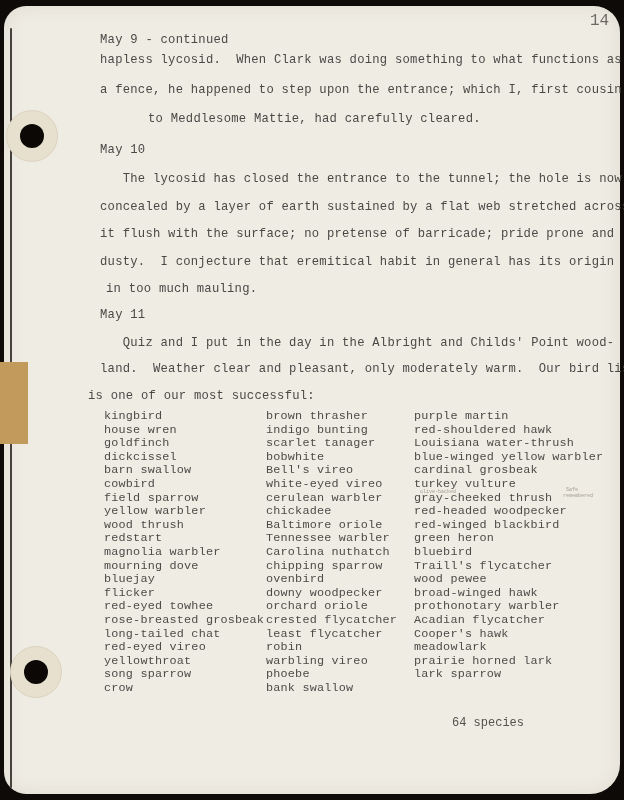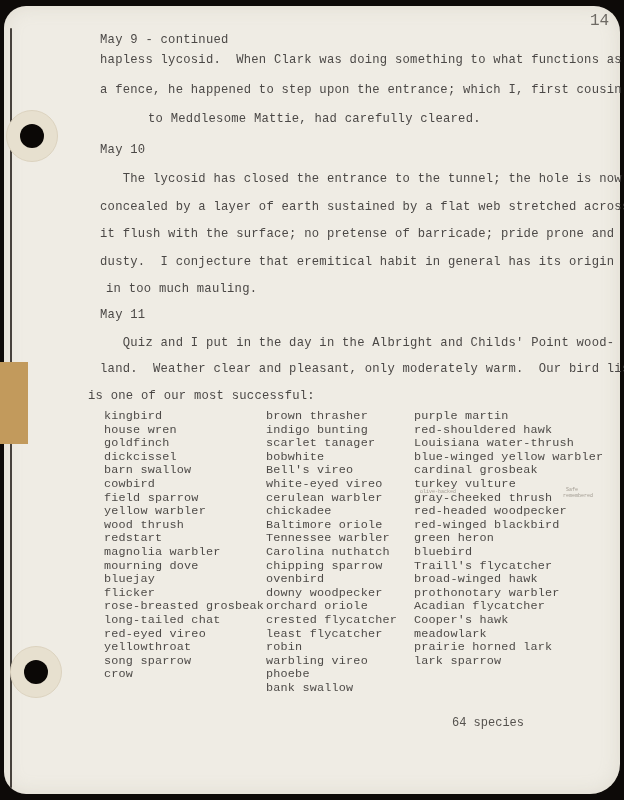--- a/index.html
+++ b/index.html
@@ -61,20 +61,21 @@
   <div>barn swallow</div>
   <div>cowbird</div>
   <div>field sparrow</div>
   <div>yellow warbler</div>
   <div>wood thrush</div>
   <div>redstart</div>
   <div>magnolia warbler</div>
   <div>mourning dove</div>
   <div>bluejay</div>
   <div>flicker</div>
+  <div>red-eyed towhee</div>
   <div>rose-breasted grosbeak</div>
   <div>long-tailed chat</div>
   <div>red-eyed vireo</div>
   <div>yellowthroat</div>
   <div>song sparrow</div>
   <div>crow</div>
 </div>
 
 <div class="col" style="left:266px;top:410px;">
   <div>brown thrasher</div>
@@ -106,20 +107,21 @@
   <div>Louisiana water-thrush</div>
   <div>blue-winged yellow warbler</div>
   <div>cardinal grosbeak</div>
   <div>turkey vulture</div>
   <div>gray-cheeked thrush</div>
   <div>red-headed woodpecker</div>
   <div>red-winged blackbird</div>
   <div>green heron</div>
   <div>bluebird</div>
   <div>Traill's flycatcher</div>
+  <div>wood pewee</div>
   <div>broad-winged hawk</div>
   <div>prothonotary warbler</div>
   <div>Acadian flycatcher</div>
   <div>Cooper's hawk</div>
   <div>meadowlark</div>
   <div>prairie horned lark</div>
   <div>lark sparrow</div>
 </div>
 
 <div class="note" style="left:420px;top:489px;">olive-backed</div>

